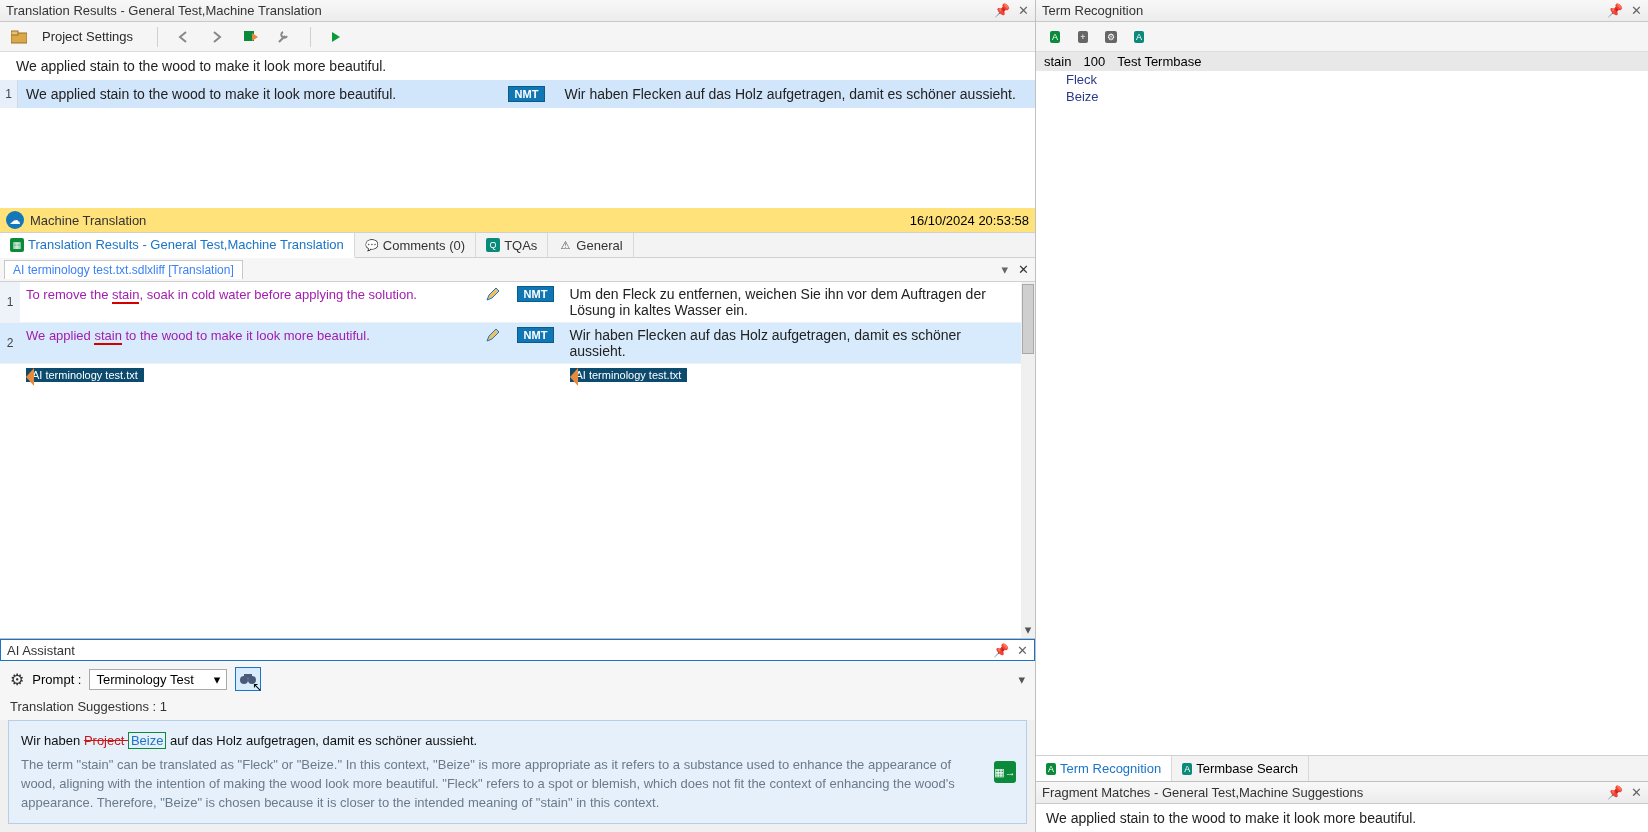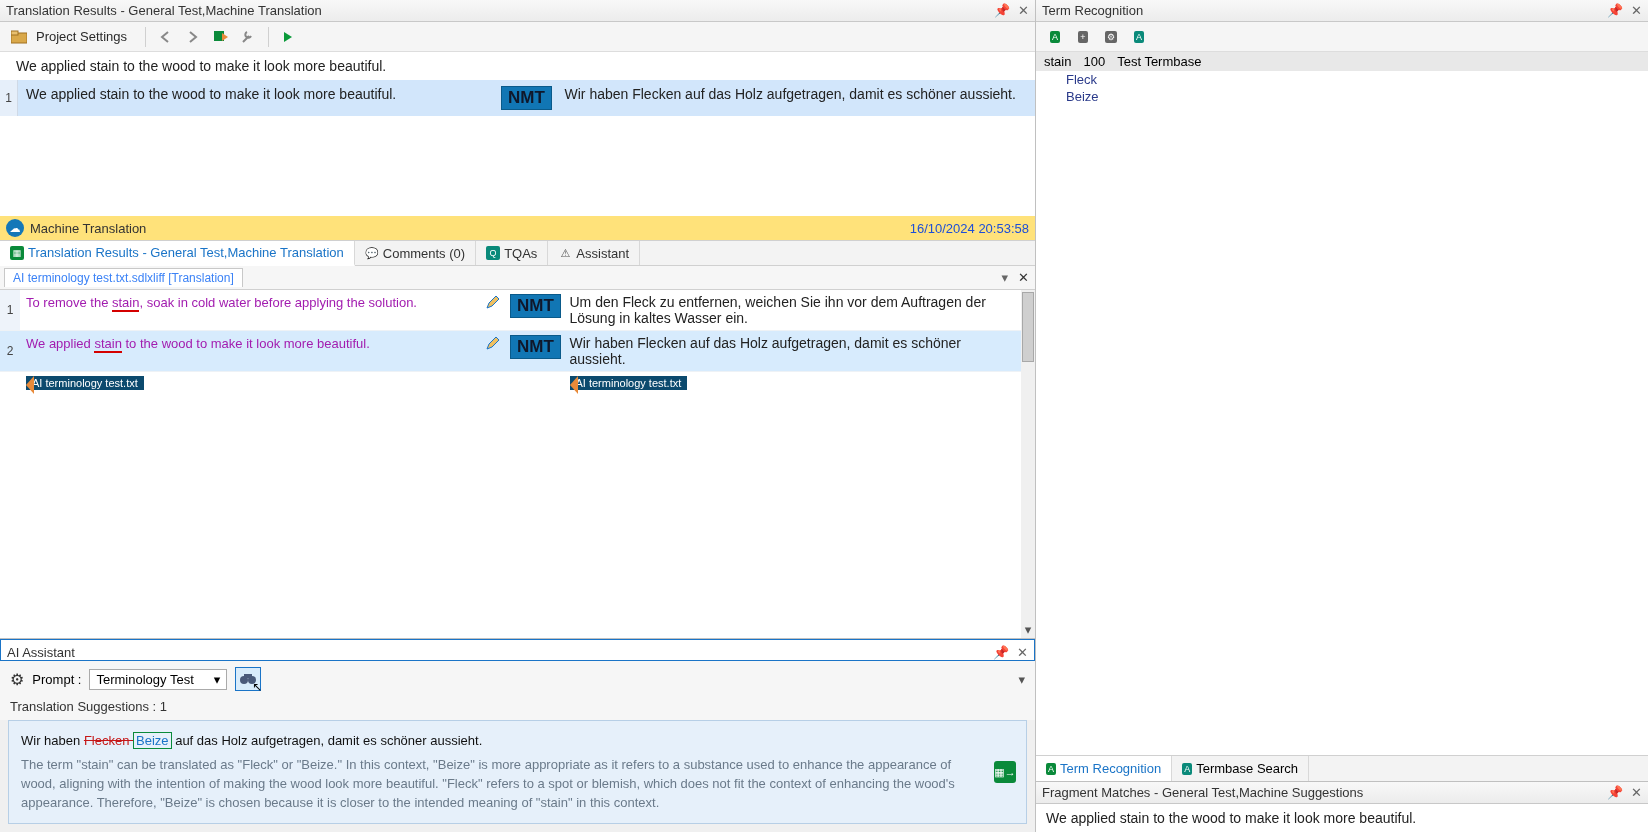--- a/index.html
+++ b/index.html
@@ -5,40 +5,40 @@
 * { box-sizing: border-box; margin: 0; padding: 0; font-family: "Segoe UI", Tahoma, sans-serif; font-size: 13px; }
 body { background: #f0f0f0; width: 1648px; height: 832px; overflow: hidden; display: flex; }
 .left-col { width: 1036px; display: flex; flex-direction: column; border-right: 1px solid #c0c0c0; }
 .right-col { width: 612px; display: flex; flex-direction: column; }
 
 .panel-header { background: linear-gradient(#f8f8f8,#ececec); border-bottom: 1px solid #c8c8c8; height: 22px; display: flex; align-items: center; padding: 0 6px; font-size: 12px; color: #333; }
 .panel-header .title { flex: 1; }
 .hdr-icons { display: flex; gap: 8px; color: #666; }
 .hdr-icons span { cursor: pointer; }
 
-.toolbar { height: 30px; background: #f5f5f5; display: flex; align-items: center; gap: 6px; padding: 0 8px; border-bottom: 1px solid #ddd; }
+.toolbar { height: 30px; background: #f5f5f5; display: flex; align-items: center; gap: 12px; padding: 0 8px; border-bottom: 1px solid #ddd; }
 .tb-btn { display: flex; align-items: center; justify-content: center; width: 22px; height: 22px; cursor: pointer; }
 .tb-label { color: #2a2a2a; margin-right: 10px; }
 .tb-sep { width: 1px; height: 20px; background: #d0d0d0; margin: 0 2px; }
 
 .source-bar { padding: 6px 16px; background: #fff; font-size: 14px; color: #222; }
 
 .tr-grid { background: #fff; }
 .tr-row { display: grid; grid-template-columns: 18px 1fr 60px 1fr; align-items: stretch; }
 .tr-row .idx { background: #e6effa; display:flex; align-items:center; justify-content:center; font-size:12px; color:#444; border-right:1px solid #cfd9e6; }
 .tr-row .src { background:#d2e6fb; padding:6px 8px; font-size:14px; color:#222; }
 .tr-row .mid { background:#d2e6fb; display:flex; align-items:flex-start; justify-content:center; padding:6px 0; }
 .tr-row .tgt { background:#d2e6fb; padding:6px 8px; font-size:14px; color:#222; }
-.nmt-badge { background:#1176b4; color:#0f172a; font-weight:bold; font-size:17px; padding:1px 6px; border:1px solid #0a5a8a; }
+.nmt-badge { background:#1176b4; color:#ffffff; font-weight:bold; font-size:11px; padding:1px 6px; border:1px solid #0a5a8a; }
 .tr-spacer { height: 100px; background:#fff; }
 
 .mt-bar { background:#ffe27a; display:flex; align-items:center; padding:2px 6px; height:24px; }
 .mt-icon { width:18px; height:18px; background:#1477b8; border-radius:50%; display:flex; align-items:center; justify-content:center; color:#fff; font-size:11px; margin-right:6px; }
 .mt-bar .lbl { flex:1; color:#333; }
-.mt-bar .ts { color:#1d4ed8; }
+.mt-bar .ts { color:#000000; }
 
 .tabs { display:flex; background:#f3f3f3; border-top:1px solid #d0d0d0; border-bottom:1px solid #d0d0d0; height:26px; align-items:stretch; }
 .tab { display:flex; align-items:center; gap:4px; padding:0 10px; font-size:12px; color:#333; border-right:1px solid #d8d8d8; cursor:pointer; }
 .tab.active { background:#fff; color:#1a74c7; border-bottom:2px solid #fff; margin-bottom:-1px; }
 .tab-icon { width:14px; height:14px; display:inline-flex; align-items:center; justify-content:center; font-size:11px; }
 .ic-green { background:#0a8a3a; color:#fff; border-radius:2px; font-size:9px; }
 .ic-teal { background:#0a8a7a; color:#fff; border-radius:2px; font-size:9px; }
 .ic-warn { color:#555; }
 
 .doc-tab-row { background:#f6f6f6; display:flex; align-items:center; height:24px; border-bottom:1px solid #d0d0d0; }
@@ -60,21 +60,21 @@
 .redunder { border-bottom:2px solid #d40000; }
 .filetag { display:inline-block; background:#0c4a6e; color:#fff; font-size:11px; padding:1px 6px; margin-top:2px; position:relative; }
 .filetag:before { content:""; position:absolute; left:-8px; top:0; border:8px solid transparent; border-right-color:#e88a3a; border-top-width:9px; border-bottom-width:9px; width:0; height:0; }
 .filetag-row { display:grid; grid-template-columns:20px 1fr 30px 56px 1fr 14px; }
 .filetag-row > div { padding:2px 6px 4px 6px; }
 .scrollbar { position:absolute; right:0; top:0; width:14px; height:100%; background:#f0f0f0; }
 .scroll-thumb { position:absolute; right:1px; top:2px; width:12px; height:70px; background:#cfcfcf; border:1px solid #a8a8a8; }
 .scroll-arrow { position:absolute; right:1px; bottom:2px; width:12px; height:14px; display:flex; align-items:center; justify-content:center; color:#555; }
 
 .ai-panel { border-top:1px solid #c0c0c0; display:flex; flex-direction:column; }
-.ai-header { background:#fff; border:1px solid #1a74c7; height:22px; display:flex; align-items:flex-end; padding:0 6px; color:#333; }
+.ai-header { background:#fff; border:1px solid #1a74c7; height:22px; display:flex; align-items:center; padding:8px 6px; color:#333; }
 .ai-header .title { flex:1; }
 .ai-toolbar { display:flex; align-items:center; gap:8px; padding:6px 10px; background:#f6f6f6; }
 .gear { font-size:16px; color:#333; cursor:pointer; }
 .prompt-select { border:1px solid #aaa; background:#fff; padding:2px 6px; display:flex; align-items:center; gap:20px; cursor:pointer; font-size:13px; }
 .run-btn { width:26px; height:24px; border:1px solid #1a74c7; background:#d9ecfb; display:flex; align-items:center; justify-content:center; cursor:pointer; position:relative; }
 .run-btn .cursor-arrow { position:absolute; right:-2px; bottom:-4px; font-size:12px; color:#000; }
 .ai-toolbar .flex { flex:1; }
 .ai-toolbar .chev { color:#555; cursor:pointer; }
 .sugg-label { padding:2px 10px 6px 10px; color:#333; background:#f6f6f6; }
 .sugg-box { margin:0 8px 8px 8px; background:#e6f0fa; border:1px solid #b7cfe6; padding:10px 12px; position:relative; }
@@ -180,21 +180,21 @@
     <div class="tab">
       <span class="tab-icon">💬</span>
       <span>Comments (0)</span>
     </div>
     <div class="tab">
       <span class="tab-icon ic-teal">Q</span>
       <span>TQAs</span>
     </div>
     <div class="tab">
       <span class="tab-icon ic-warn">⚠</span>
-      <span>Assistant</span>
+      <span>General</span>
     </div>
   </div>
 
   <div class="doc-tab-row">
     <div class="doc-tab">AI terminology test.txt.sdlxliff [Translation]</div>
     <div class="flex"></div>
     <span class="chev">▾</span>
     <span class="close">✕</span>
   </div>
 
@@ -263,21 +263,21 @@
             <rect x="5" y="3" width="8" height="4" fill="#4a5a7a"></rect>
           </svg>
         <span class="cursor-arrow">↖</span>
       </div>
       <div class="flex"></div>
       <span class="chev">▾</span>
     </div>
     <div class="sugg-label">Translation Suggestions : 1</div>
     <div class="sugg-box">
       <div class="sugg-main">
-        <span>Wir haben </span><span class="strike">Flecken </span> <span class="greenbox">Beize</span><span> auf das Holz aufgetragen, damit es schöner aussieht.</span>
+        <span>Wir haben </span><span class="strike">Project </span> <span class="greenbox">Beize</span><span> auf das Holz aufgetragen, damit es schöner aussieht.</span>
       </div>
       <div class="apply-icon">▦→</div>
       <div class="sugg-expl">The term "stain" can be translated as "Fleck" or "Beize." In this context, "Beize" is more appropriate as it refers to a substance used to enhance the appearance of wood, aligning with the intention of making the wood look more beautiful. "Fleck" refers to a spot or blemish, which does not fit the context of enhancing the wood's appearance. Therefore, "Beize" is chosen because it is closer to the intended meaning of "stain" in this context.</div>
     </div>
   </div>
 </div>
 
 <div class="right-col">
   <div class="panel-header">
     <span class="title">Term Recognition</span>

